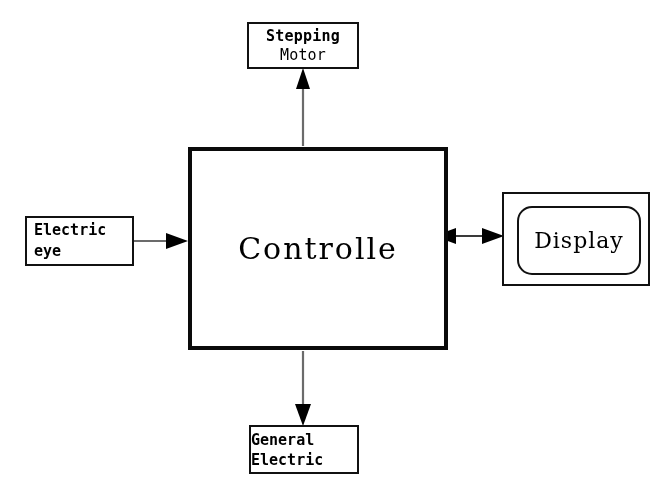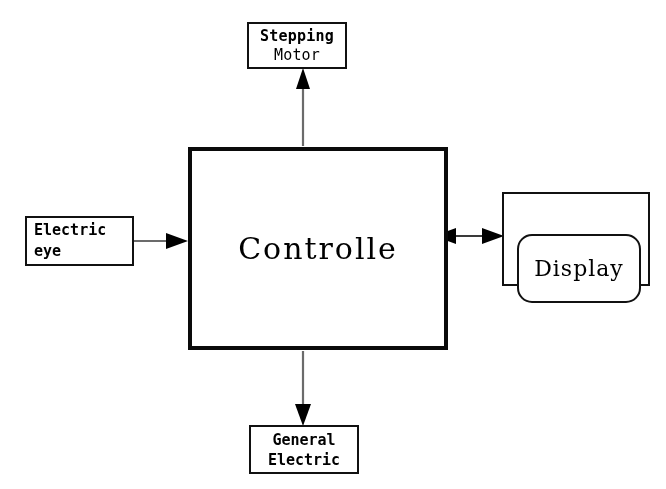--- a/index.html
+++ b/index.html
@@ -37,21 +37,21 @@
   .node-thin {
     border: 2px solid #111111;
   }
   
   .node-thick {
     border: 4px solid #0a0a0a;
   }
   #node-stepping-motor {
     left: 247px;
     top: 22px;
-    width: 100px;
+    width: 112px;
     height: 47px;
     align-items: center;
     text-align: center;
   }
   #node-stepping-motor .node-line {
     font-size: 15px;
     line-height: 19px;
     letter-spacing: 0.2px;
     font-weight: 700;
   }
@@ -104,35 +104,34 @@
     top: 12px;
     width: 124px;
     height: 69px;
     box-sizing: border-box;
     border: 2px solid #111111;
     border-radius: 15px;
     background: #ffffff;
     display: flex;
     align-items: center;
     justify-content: center;
-    margin-top: 28px;
   }
   #node-display-inner .node-line {
     font-family: "DejaVu Serif", serif;
     font-size: 22px;
     line-height: 26px;
     letter-spacing: 1px;
     color: #000000;
   }
   #node-general-electric {
     left: 249px;
     top: 425px;
     width: 110px;
     height: 49px;
-    align-items: center;
+    align-items: flex-start;
     text-align: center;
   }
   #node-general-electric .node-line {
     font-size: 15px;
     line-height: 20px;
     font-weight: 700;
   }
 </style>
 </head>
 <body>

